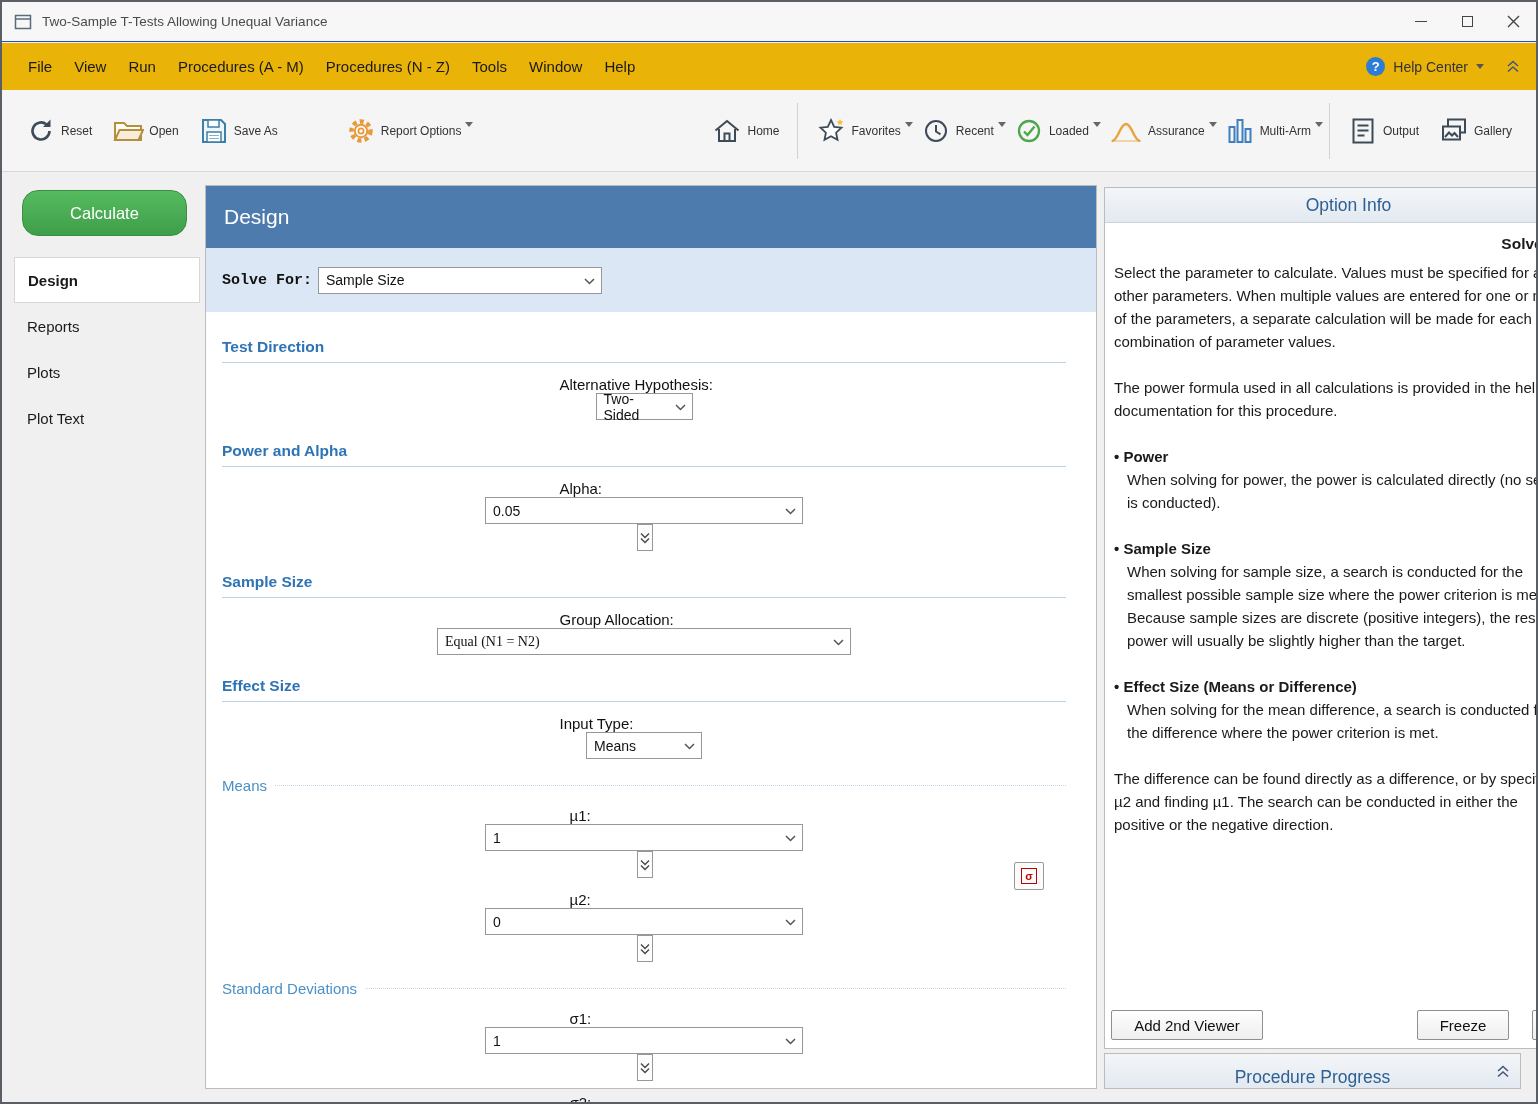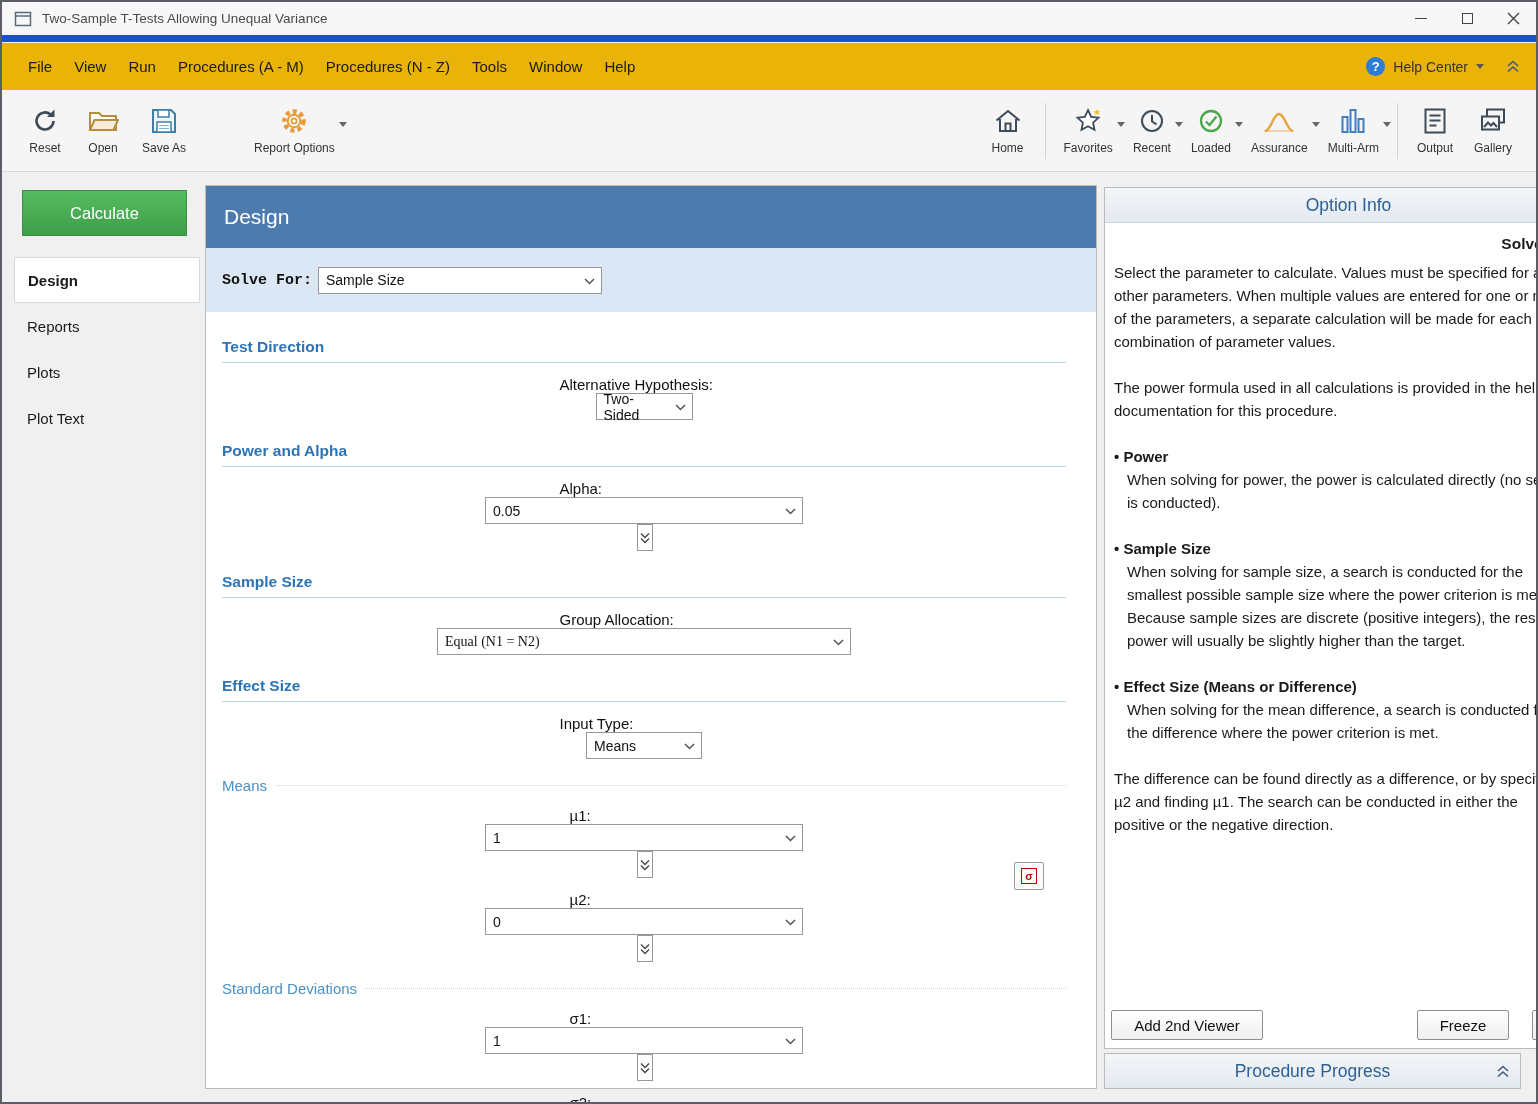--- a/index.html
+++ b/index.html
@@ -1,48 +1,48 @@
 <!DOCTYPE html>
 <html><head>
 <meta charset="utf-8">
 <style>
   * { box-sizing: border-box; margin: 0; padding: 0; }
   html,body { width:1538px; height:1104px; }
   body { font-family: "Liberation Sans", "DejaVu Sans", sans-serif; background:#f0f0f0; }
   .app { position:relative; width:1538px; height:1104px; background:#f0f0f0; border:2px solid #5a5f66; overflow:hidden; }
 
   
-  .titlebar { position:absolute; left:0; top:0; right:0; height:40px; background:#f7f7f7; border-bottom:7px solid #1d4ed8; display:flex; align-items:center; }
+  .titlebar { position:absolute; left:0; top:0; right:0; height:40px; background:#f7f7f7; border-bottom:1px solid #1d4ed8; display:flex; align-items:center; }
   .win-icon { margin-left:12px; display:flex; }
   .titlebar .title { margin-left:10px; font-size:13.5px; color:#4a4a4a; }
   .win-controls { margin-left:auto; display:flex; height:100%; }
   .win-btn { width:46px; height:100%; display:flex; align-items:center; justify-content:center; cursor:default; }
   .min-glyph { width:12px; height:1px; background:#444; }
   .max-glyph { width:11px; height:11px; border:1px solid #444; }
 
   
   .menubar { position:absolute; left:0; top:41px; right:0; height:47px; background:#eab308; display:flex; align-items:center; padding-left:15px; }
   .menu-item { padding:6px 11px; font-size:15px; color:#1a1a1a; cursor:default; }
   .menu-right { margin-left:auto; display:flex; align-items:center; gap:8px; padding-right:16px; }
   .help-q { width:19px; height:19px; border-radius:50%; background:#2d7cd6; color:#fff; font-size:13px; font-weight:bold; display:flex; align-items:center; justify-content:center; }
   .help-label { font-size:14px; color:#333; }
   .caret-down { width:0; height:0; border-left:4px solid transparent; border-right:4px solid transparent; border-top:5px solid #555; }
   .collapse-ico { margin-left:14px; display:flex; }
 
   
   .toolbar { position:absolute; left:0; top:88px; right:0; height:82px; background:#f5f5f5; border-bottom:1px solid #d9d9d9; display:flex; align-items:center; padding:0 14px; }
-  .tbtn { position:relative; display:flex; flex-direction:column; align-items:center; justify-content:center; gap:5px; height:66px; padding:0 10px; min-width:58px; cursor:default; }
+  .tbtn { position:relative; display:flex; flex-direction:row; align-items:center; justify-content:center; gap:5px; height:66px; padding:0 10px; min-width:58px; cursor:default; }
   .tbtn .tlabel { font-size:12px; color:#333; white-space:nowrap; }
   .tbtn .tb-caret { position:absolute; right:-2px; top:24px; width:0; height:0; border-left:4px solid transparent; border-right:4px solid transparent; border-top:5px solid #666; }
   .tsep { width:1px; height:56px; background:#d2d2d2; margin:0 8px; }
   .tb-gap { width:48px; }
   .tb-spacer { flex:1; }
 
   
-  .calc-btn { position:absolute; left:20px; top:188px; width:165px; height:46px; background:linear-gradient(#55bb5f,#3f9e4a); border:1px solid #38903f; border-radius:0; color:#fff; font-size:16.5px; display:flex; align-items:center; justify-content:center; cursor:default; }
+  .calc-btn { position:absolute; left:20px; top:188px; width:165px; height:46px; background:linear-gradient(#55bb5f,#3f9e4a); border:1px solid #38903f; border-radius:16px; color:#fff; font-size:16.5px; display:flex; align-items:center; justify-content:center; cursor:default; }
   .tabpanel { position:absolute; left:12px; top:255px; width:186px; }
   .tab { height:46px; display:flex; align-items:center; padding-left:13px; font-size:15px; color:#1a1a1a; cursor:default; }
   .tab.active { background:#fff; border:1px solid #d8d8d8; font-weight:bold; }
 
   
   .mainpanel { position:absolute; left:203px; top:183px; width:892px; height:904px; background:#fff; border:1px solid #bcbcbc; }
   .mp-header { height:62px; background:#4e7bae; color:#fff; font-size:21px; display:flex; align-items:center; padding-left:18px; }
   .solve-row { height:64px; background:#dbe7f4; display:flex; align-items:center; padding-left:16px; }
   .solve-label { font-size:15px; font-weight:bold; color:#111; width:96px;font-family:Liberation Mono, monospace; }
   .mp-body { padding:4px 30px 0 16px; }
@@ -72,21 +72,21 @@
   .b-title { font-weight:bold; }
   .b-title::before { content:"•  "; }
   .b-text { padding-left:13px; }
   .opt-scroll { position:absolute; top:38px; right:3px; width:11px; bottom:54px; background:#f1f1f1; }
   .opt-thumb { position:absolute; left:1px; top:10px; width:9px; height:468px; background:#c7c7c7; border-radius:5px; }
   .opt-buttons { position:absolute; left:6px; right:8px; bottom:8px; display:flex; align-items:center; }
   .obtn { height:30px; border:1px solid #8f8f8f; background:linear-gradient(#fefefe,#efefef); border-radius:2px; font-size:15px; color:#111; display:flex; align-items:center; justify-content:center; cursor:default; }
   .b-viewer { width:152px; } .b-freeze { width:92px; margin-left:auto; } .b-copy { width:52px; margin-left:23px; }
 
   
-  .progbox { position:absolute; left:1102px; top:1051px; width:417px; height:36px; background:linear-gradient(#f3f6f9,#e3e9f0); border:1px solid #bcbcbc; display:flex; align-items:center; justify-content:center; color:#2d6094; font-size:17.5px; }
+  .progbox { position:absolute; left:1102px; top:1051px; width:417px; height:36px; background:linear-gradient(#f3f6f9,#e3e9f0); border:1px solid #bcbcbc; display:flex; align-items:flex-end; justify-content:center; color:#2d6094; font-size:17.5px; }
   .prog-collapse { position:absolute; right:10px; top:11px; display:flex; }
 </style>
 </head>
 <body>
 
 <div class="app">
 
   <div class="titlebar">
     <span class="win-icon">
       <svg width="18" height="16" viewBox="0 0 18 16" fill="none" stroke="#5a6b7c" stroke-width="1.5">

